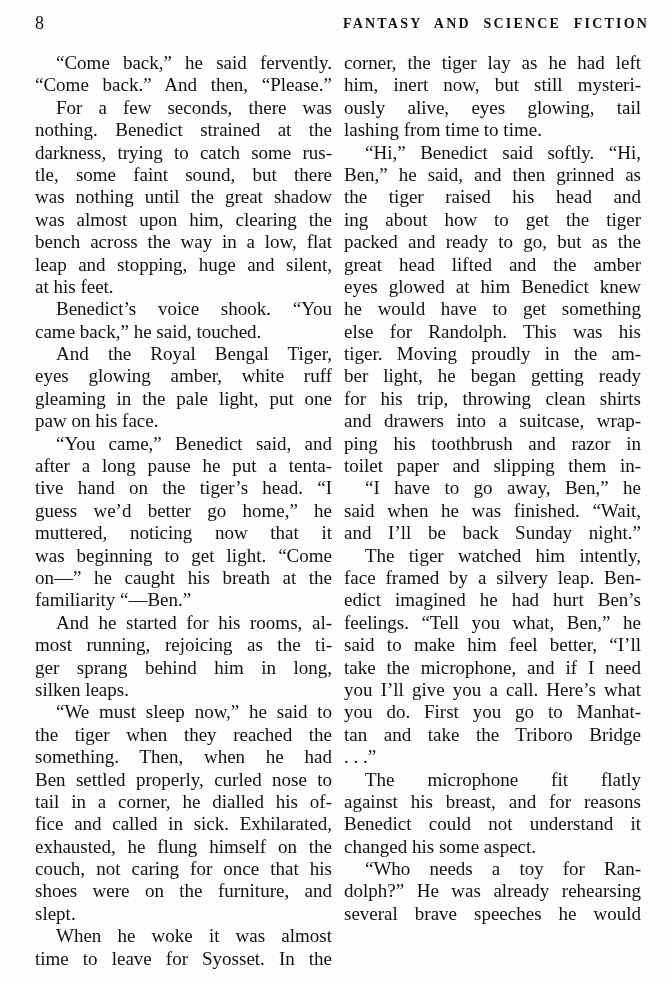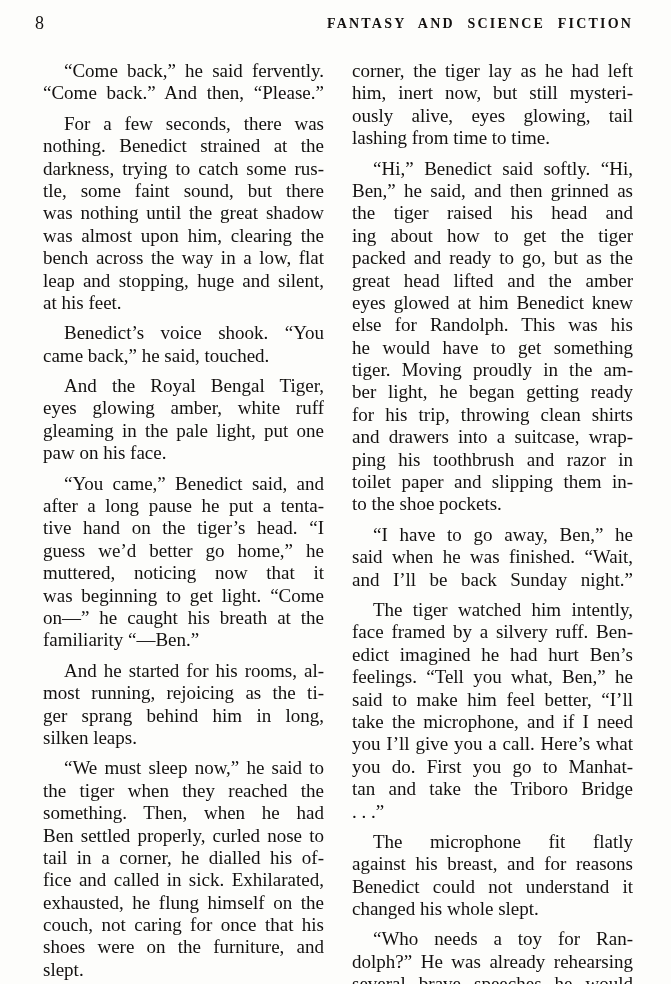--- a/index.html
+++ b/index.html
@@ -28,41 +28,41 @@
   .pagenum {
     position: absolute;
     left: 0;
     top: 0;
     font-size: 18px;
     line-height: 22px;
     letter-spacing: 1px;
   }
   .runhead {
     position: absolute;
-    right: 16px;
+    right: 0;
     top: 4px;
     width: 298px;
     text-align: center;
     font-size: 14px;
     font-weight: 700;
     letter-spacing: 2.2px;
     word-spacing: 7px;
     white-space: nowrap;
   }
   .cols {
     display: flex;
     gap: 12px;
     margin-top: 16px;
   }
   .col {
     width: 298px;
     font-size: 19px;
     line-height: 22.4px;
   }
-  .para { margin: 8px; }
+  .para { margin: 0; }
   .line {
     text-align: justify;
     text-align-last: justify;
     overflow: hidden;
     white-space: normal;
     height: 22.4px;
   }
   .line.flush {
     text-align-last: left;
   }
@@ -146,52 +146,51 @@
           <div class="line flush">lashing from time to time.</div>
         </div>
         <div class="para">
           <div class="line indent">“Hi,” Benedict said softly. “Hi,</div>
           <div class="line">Ben,” he said, and then grinned as</div>
           <div class="line">the tiger raised his head and</div>
           <div class="line">ing about how to get the tiger</div>
           <div class="line">packed and ready to go, but as the</div>
           <div class="line">great head lifted and the amber</div>
           <div class="line">eyes glowed at him Benedict knew</div>
+          <div class="line">he would have to get something</div>
           <div class="line">else for Randolph. This was his</div>
-          <div class="line">he would have to get something</div>
           <div class="line">tiger. Moving proudly in the am-</div>
           <div class="line">ber light, he began getting ready</div>
           <div class="line">for his trip, throwing clean shirts</div>
           <div class="line">and drawers into a suitcase, wrap-</div>
           <div class="line">ping his toothbrush and razor in</div>
           <div class="line">toilet paper and slipping them in-</div>
-          <div class="line flush">to the shoe pockets.</div>
         </div>
         <div class="para">
           <div class="line indent">“I have to go away, Ben,” he</div>
           <div class="line">said when he was finished. “Wait,</div>
           <div class="line">and I’ll be back Sunday night.”</div>
         </div>
         <div class="para">
           <div class="line indent">The tiger watched him intently,</div>
-          <div class="line">face framed by a silvery ruff. Ben-</div>
+          <div class="line">face framed by a silvery leap. Ben-</div>
           <div class="line">edict imagined he had hurt Ben’s</div>
           <div class="line">feelings. “Tell you what, Ben,” he</div>
           <div class="line">said to make him feel better, “I’ll</div>
           <div class="line">take the microphone, and if I need</div>
           <div class="line">you I’ll give you a call. Here’s what</div>
           <div class="line">you do. First you go to Manhat-</div>
           <div class="line">tan and take the Triboro Bridge</div>
           <div class="line flush">. . .”</div>
         </div>
         <div class="para">
           <div class="line indent">The microphone fit flatly</div>
           <div class="line">against his breast, and for reasons</div>
           <div class="line">Benedict could not understand it</div>
-          <div class="line flush">changed his whole slept.</div>
+          <div class="line flush">changed his some aspect.</div>
         </div>
         <div class="para">
           <div class="line indent">“Who needs a toy for Ran-</div>
           <div class="line">dolph?” He was already rehearsing</div>
           <div class="line">several brave speeches he would</div>
         </div>
       </div>
   </div>
 </div>
 

